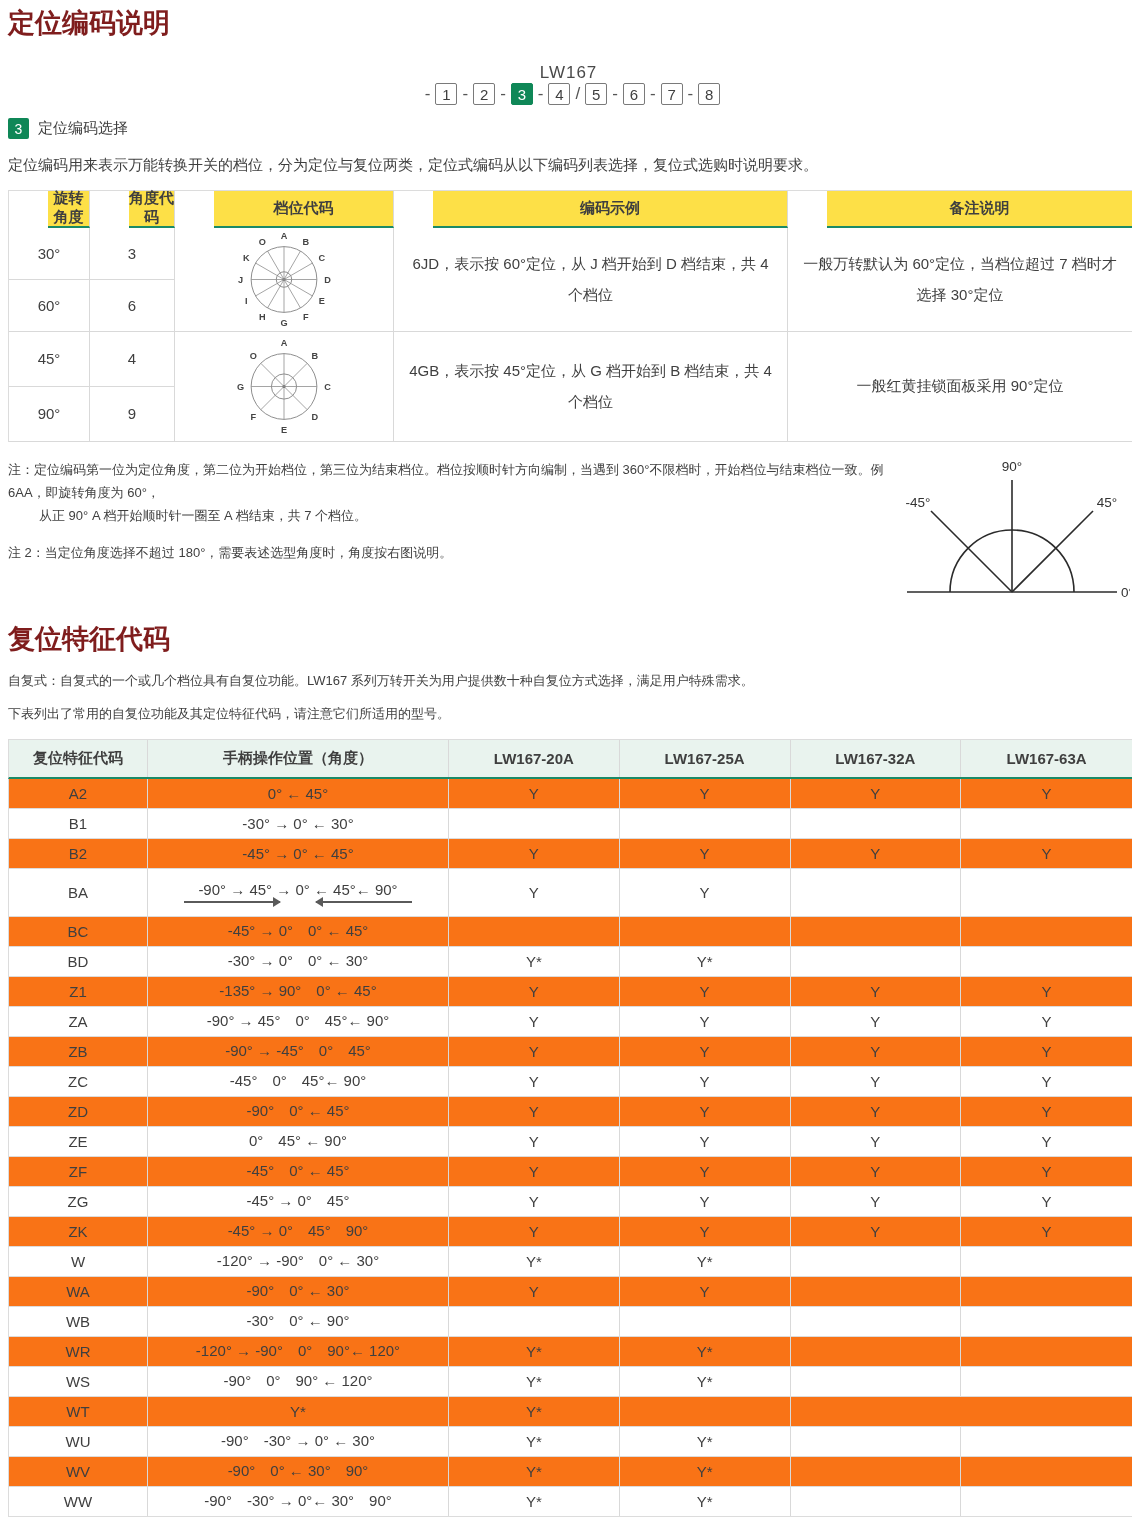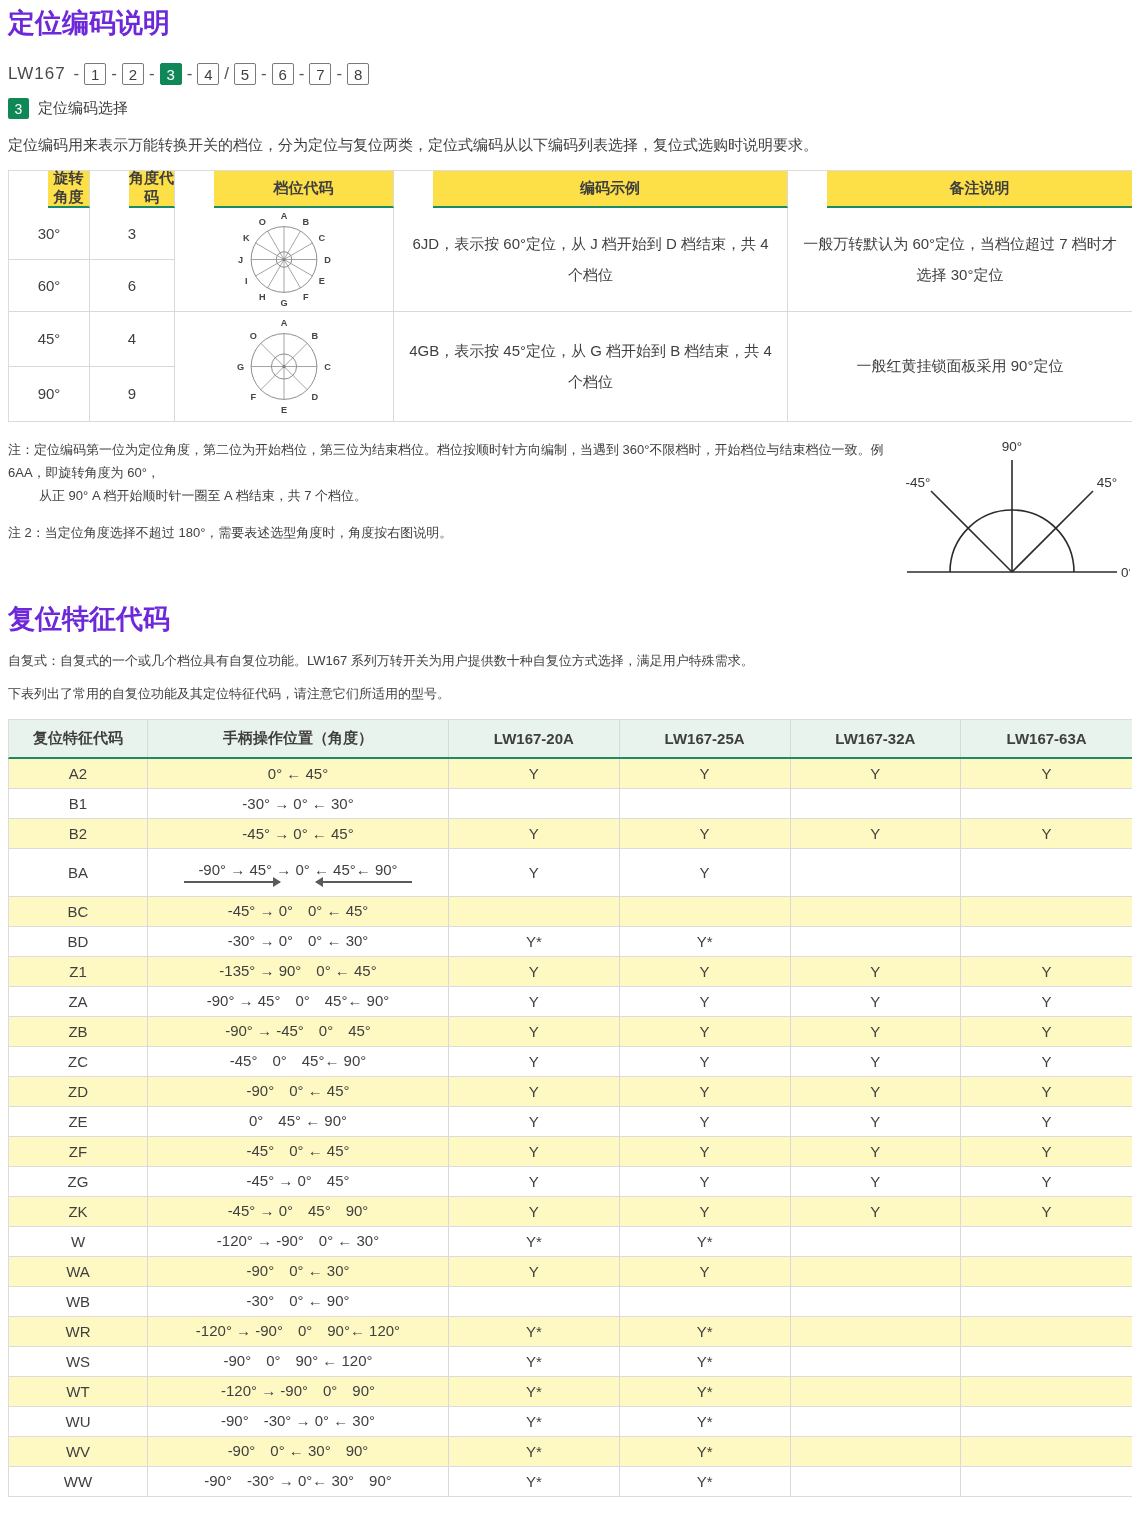--- a/index.html
+++ b/index.html
@@ -1,21 +1,21 @@
 <!DOCTYPE html>
 <html><head>
 <meta charset="utf-8">
 <style>
   html,body{margin:0;padding:0;background:#fff;}
   body{width:1140px;font-family:"Liberation Sans","DejaVu Sans",sans-serif;color:#3f3f3f;}
   .page{padding:6px 8px 16px 8px;}
 
-  .sec-title{color:#6d28d9;font-size:27px;font-weight:bold;margin:0;line-height:1.3;}
-
-  .model-line{margin-top:22px;display:flex;align-items:center;font-size:17px;color:#4a4a4a;}
+  .sec-title{color:#7f1d1d;font-size:27px;font-weight:bold;margin:0;line-height:1.3;}
+
+  .model-line{margin-top:22px;display:flex;align-items:center;font-size:17px;color:#4a4a4a;flex-direction:column;}
   .model-prefix{margin-right:3px;letter-spacing:1px;}
   .msep{margin:0 5px;color:#555;}
   .mbox{width:22px;height:22px;border:1px solid #7a7a7a;display:inline-flex;align-items:center;justify-content:center;font-size:15px;color:#3f3f3f;border-radius:2px;box-sizing:border-box;}
   .mbox.active{background:#0f8757;border-color:#0f8757;color:#fff;}
 
   .badge-line{margin-top:13px;display:flex;align-items:center;gap:9px;font-size:15px;}
   .badge{width:21px;height:21px;background:#0f8757;color:#fff;display:flex;align-items:center;justify-content:center;font-size:14px;border-radius:2px;flex:none;}
 
   .intro{margin-top:15px;font-size:15px;line-height:1.5;}
 
@@ -36,21 +36,21 @@
   .angle-svg{width:235px;height:158px;flex:none;margin-right:2px;}
 
   .sec2-title{margin-top:10px;}
   .para{margin-top:14px;font-size:13px;line-height:1.5;}
 
   
   .t2{margin-top:15px;font-size:15px;}
   .t2head{display:grid;grid-template-columns:139px 301px repeat(4,1fr);height:37px;background:#e9f3ee;border-top:1px solid #dcdcdc;border-bottom:2px solid #1b8a67;border-left:1px solid #dcdcdc;font-weight:bold;}
   .t2head .hc{display:flex;align-items:center;justify-content:center;}
   .t2row{display:grid;grid-template-columns:139px 301px repeat(4,1fr);min-height:29px;border-bottom:1px solid #dcdcdc;border-left:1px solid #dcdcdc;background:#fff;}
-  .t2row.alt{background:#fef9c3;}
+  .t2row.alt{background:#f97316;}
   .t2row.tall{min-height:47px;}
   .t2row .cc{display:flex;align-items:center;justify-content:center;text-align:center;}
   .ba-wrap{display:flex;flex-direction:column;align-items:center;justify-content:center;}
   .ba-arrows{display:flex;gap:36px;margin-top:3px;}
   .harrow{position:relative;height:2px;background:#5a5a5a;width:96px;display:inline-block;}
   .harrow.right::after{content:"";position:absolute;right:-1px;top:-4px;border-left:8px solid #5a5a5a;border-top:5px solid transparent;border-bottom:5px solid transparent;}
   .harrow.left::before{content:"";position:absolute;left:-1px;top:-4px;border-right:8px solid #5a5a5a;border-top:5px solid transparent;border-bottom:5px solid transparent;}
 </style>
 </head>
 <body>
@@ -360,21 +360,20 @@
         <div class="t2row">
           <div class="cc br">WS</div>
           <div class="cc br">-90°　0°　90° ← 120°</div>
           <div class="cc br">Y*</div>
           <div class="cc br">Y*</div>
           <div class="cc br"></div>
           <div class="cc"></div>
         </div>
         <div class="t2row alt">
           <div class="cc br">WT</div>
-          <div class="cc br">-120° → -90°　0°　90°</div>
           <div class="cc br">Y*</div>
           <div class="cc br">Y*</div>
           <div class="cc br"></div>
           <div class="cc"></div>
         </div>
         <div class="t2row">
           <div class="cc br">WU</div>
           <div class="cc br">-90°　-30° → 0° ← 30°</div>
           <div class="cc br">Y*</div>
           <div class="cc br">Y*</div>

